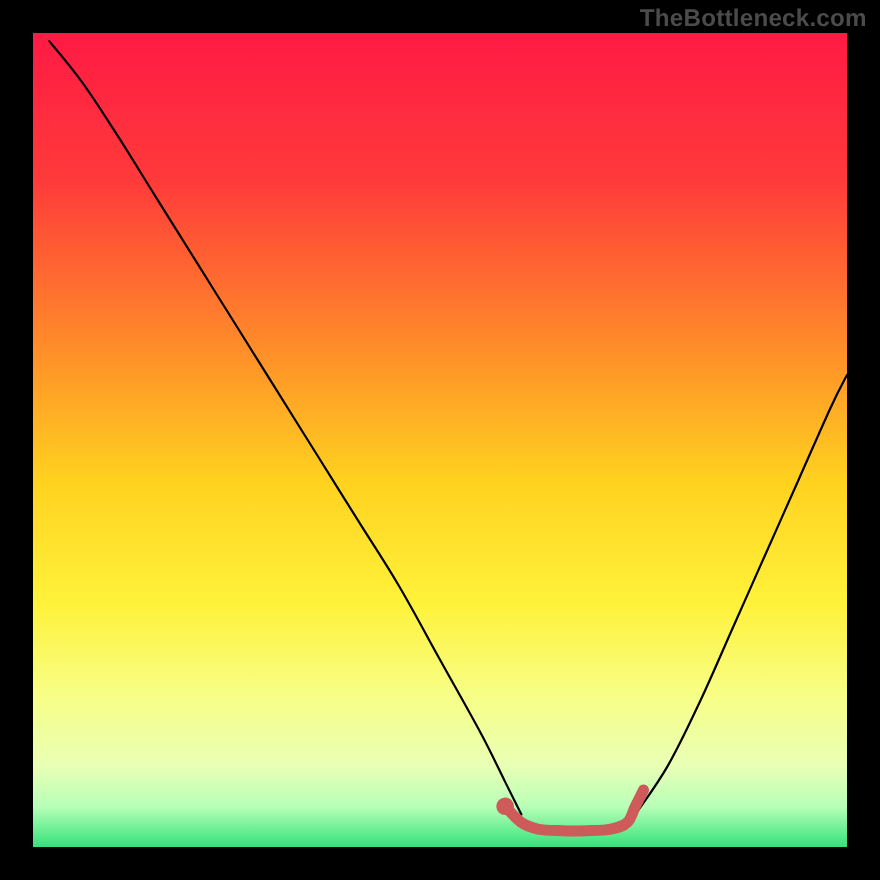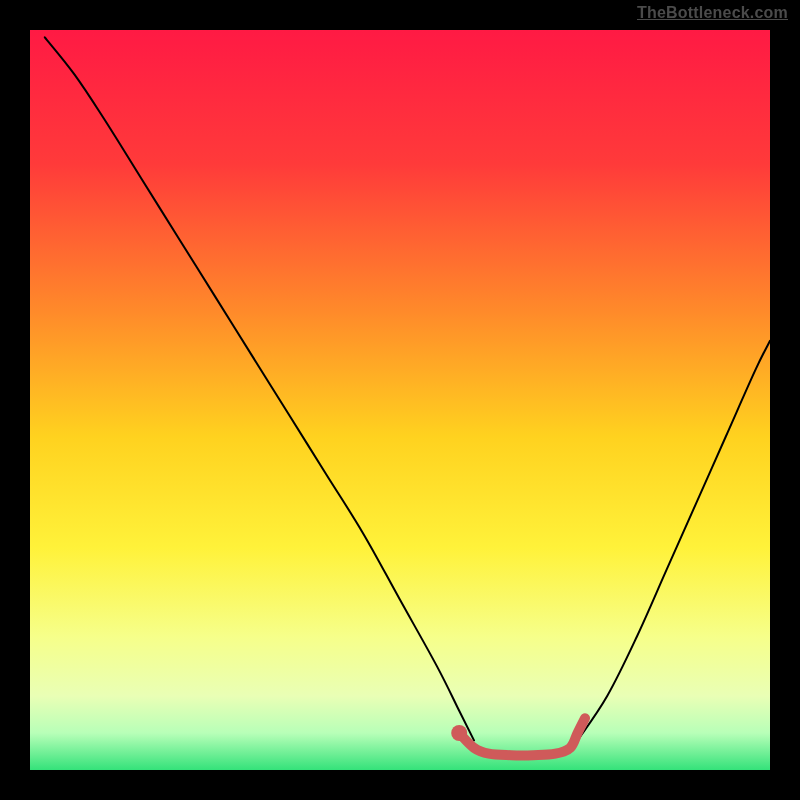--- a/index.html
+++ b/index.html
@@ -15,25 +15,24 @@
     position: relative;
     width: 800px;
     height: 800px;
     background: #000;
   }
   .watermark {
     position: absolute;
     top: 4px;
     right: 12px;
     color: #4b4b4b;
-    font-size: 16px;
+    font-size: 22px;
     font-weight: 600;
     letter-spacing: 0.2px;
     z-index: 5;
-    text-decoration: underline;
   }
   svg {
     position: absolute;
     left: 0;
     top: 0;
   }
 </style>
 </head>
 <body>
 

